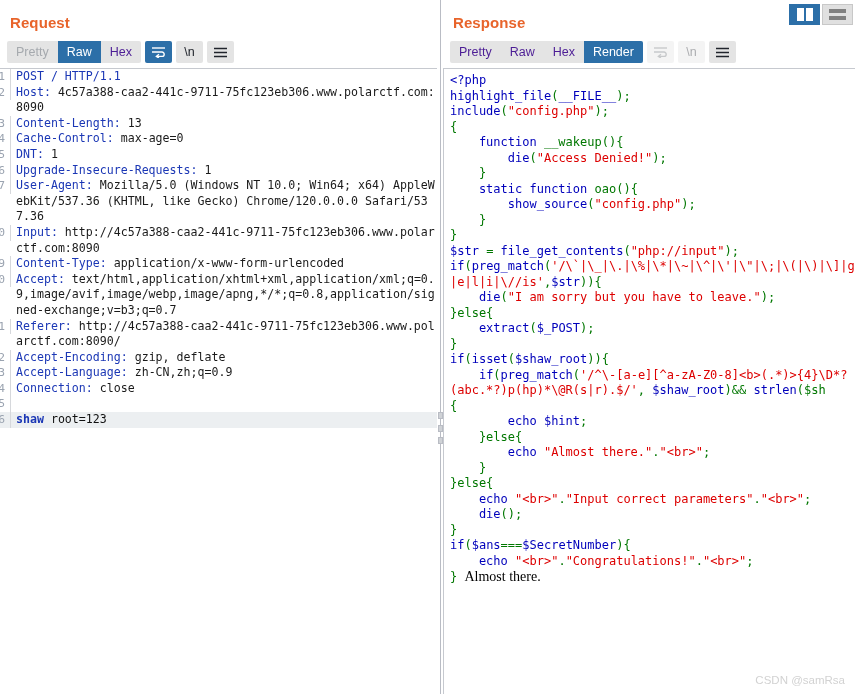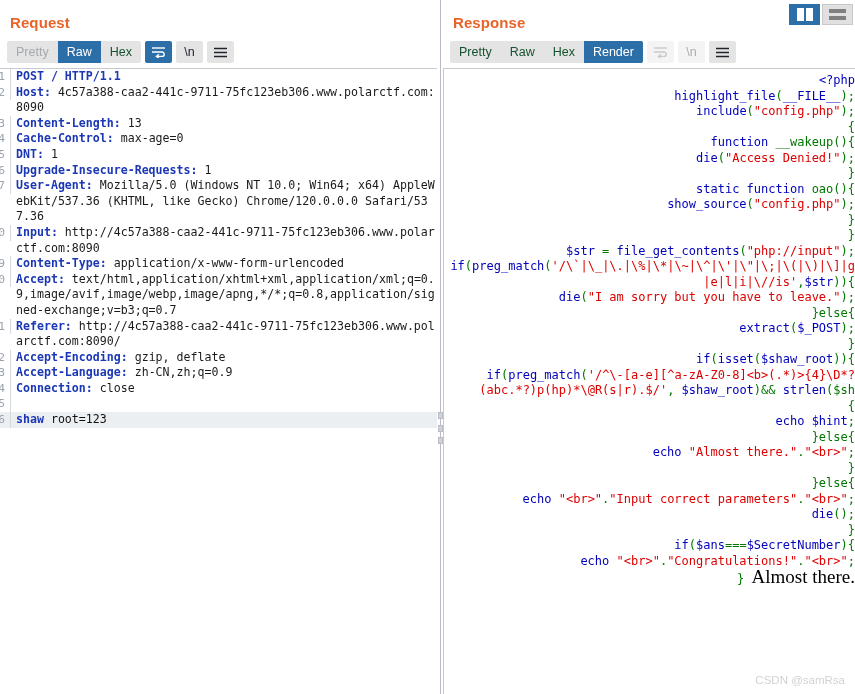--- a/index.html
+++ b/index.html
@@ -106,21 +106,21 @@
     background: #e4e4e4;
     border-radius: 2px;
     overflow: hidden;
     height: 22px;
   }
   .seg .tab {
     padding: 0 9px;
     height: 22px;
     line-height: 22px;
     font-size: 12.5px;
-    color: #14532d;
+    color: #4c1d95;
     cursor: pointer;
     user-select: none;
   }
   .seg .tab.disabled { color: #a5a9ae; cursor: default; }
   .seg .tab.active { background: #2c6fa8; color: #ffffff; }
 
   .icon-btn {
     width: 27px; height: 22px;
     background: #e4e4e4;
     border-radius: 2px;
@@ -179,44 +179,44 @@
     user-select: none;
   }
   .lntext {
     padding-left: 5px;
     white-space: pre-wrap;
     word-break: break-all;
     color: #111111;
     line-height: 15.6px;
     flex: 1;
   }
-  .hdrname { color: #1b37b5; font-weight: bold; }
+  .hdrname { color: #1b37b5; font-weight: normal; }
   .hdrval  { color: #1a1a1a; }
   .bodyline { background: #eceff1; }
   .bodykey { color: #1b37b5; font-weight: bold; }
 
   
   .resp-wrap {
     position: relative;
     height: 100%;
     overflow: hidden;
     padding: 4px 0 0 6px;
     font-family: "DejaVu Sans Mono", monospace;
     font-size: 12px;
     line-height: 15.5px;
     color: #0000bb;
   }
-  .php-line { white-space: pre; text-align: right; }
+  .php-line { white-space: pre; }
   .php-line.wrapped { white-space: pre-wrap; word-break: break-all; }
   .c-default { color: #0000bb; }
   .c-string  { color: #dd0000; }
   .c-keyword { color: #007700; }
   .rendered-text {
     font-family: "Liberation Serif", serif;
-    font-size: 19px;
+    font-size: 14px;
     color: #000000;
   }
 
   .watermark {
     position: absolute;
     right: 10px; bottom: 8px;
     font-size: 11.5px;
     color: #d2d2d2;
     font-family: "Liberation Sans", sans-serif;
     user-select: none;

